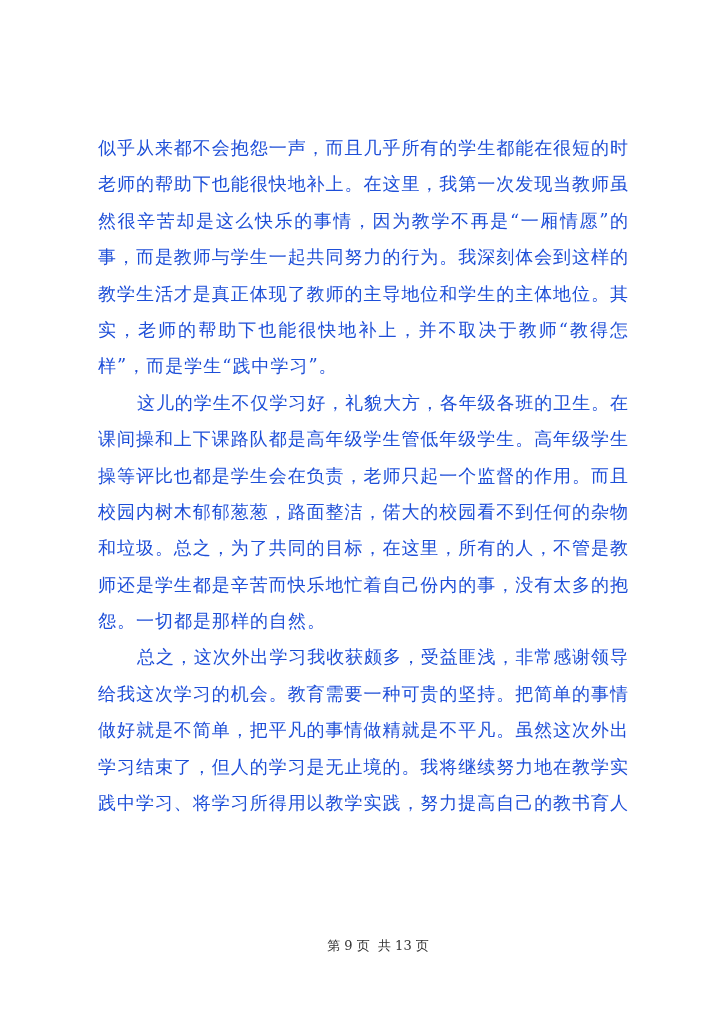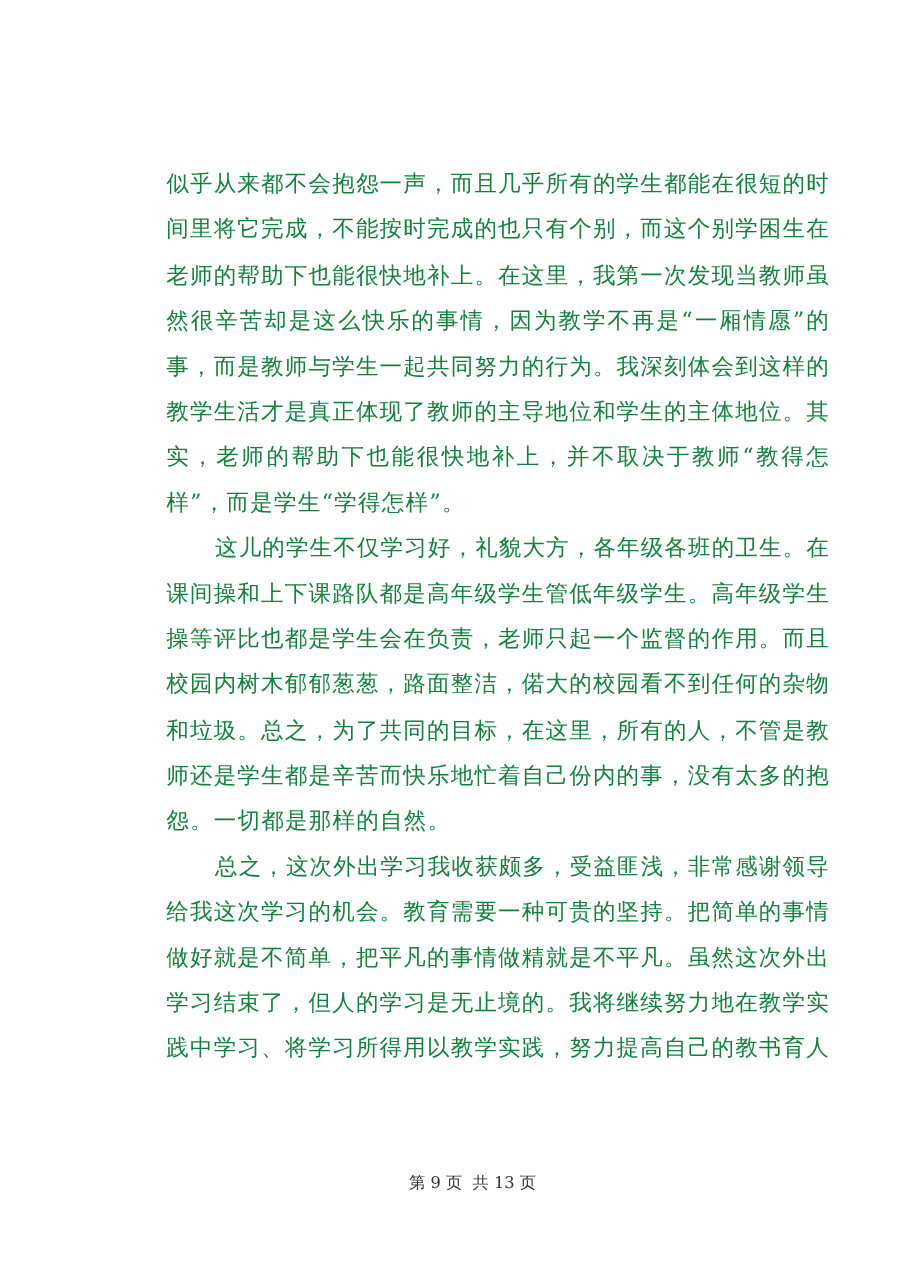--- a/index.html
+++ b/index.html
@@ -21,22 +21,21 @@
       height: 1018px;
       background: #ffffff;
     }
     .text-block {
       position: absolute;
       left: 98px;
       top: 130px;
       width: 530px;
       font-family: "DejaVu Serif", "Liberation Serif", serif;
       font-size: 18px;
-      color: #15803d;
-      margin-left: 35px;
+      color: #1d4ed8;
     }
     .line {
       height: 36.4px;
       line-height: 36.4px;
       white-space: nowrap;
       overflow: visible;
       text-align: justify;
       text-align-last: justify;
     }
     .line.last {
@@ -60,27 +59,26 @@
     }
   </style>
 </head>
 <body>
 
 <div class="page">
   <div class="text-block">
 
     <div>
       <div class="line">似乎从来都不会抱怨一声，而且几乎所有的学生都能在很短的时</div>
-      <div class="line">间里将它完成，不能按时完成的也只有个别，而这个别学困生在</div>
       <div class="line">老师的帮助下也能很快地补上。在这里，我第一次发现当教师虽</div>
       <div class="line">然很辛苦却是这么快乐的事情，因为教学不再是“一厢情愿”的</div>
       <div class="line">事，而是教师与学生一起共同努力的行为。我深刻体会到这样的</div>
       <div class="line">教学生活才是真正体现了教师的主导地位和学生的主体地位。其</div>
       <div class="line">实，老师的帮助下也能很快地补上，并不取决于教师“教得怎</div>
-      <div class="line last">样”，而是学生“学得怎样”。</div>
+      <div class="line last">样”，而是学生“践中学习”。</div>
     </div>
 
     <div>
       <div class="line indent">这儿的学生不仅学习好，礼貌大方，各年级各班的卫生。在</div>
       <div class="line">课间操和上下课路队都是高年级学生管低年级学生。高年级学生</div>
       <div class="line">操等评比也都是学生会在负责，老师只起一个监督的作用。而且</div>
       <div class="line">校园内树木郁郁葱葱，路面整洁，偌大的校园看不到任何的杂物</div>
       <div class="line">和垃圾。总之，为了共同的目标，在这里，所有的人，不管是教</div>
       <div class="line">师还是学生都是辛苦而快乐地忙着自己份内的事，没有太多的抱</div>
       <div class="line last">怨。一切都是那样的自然。</div>

